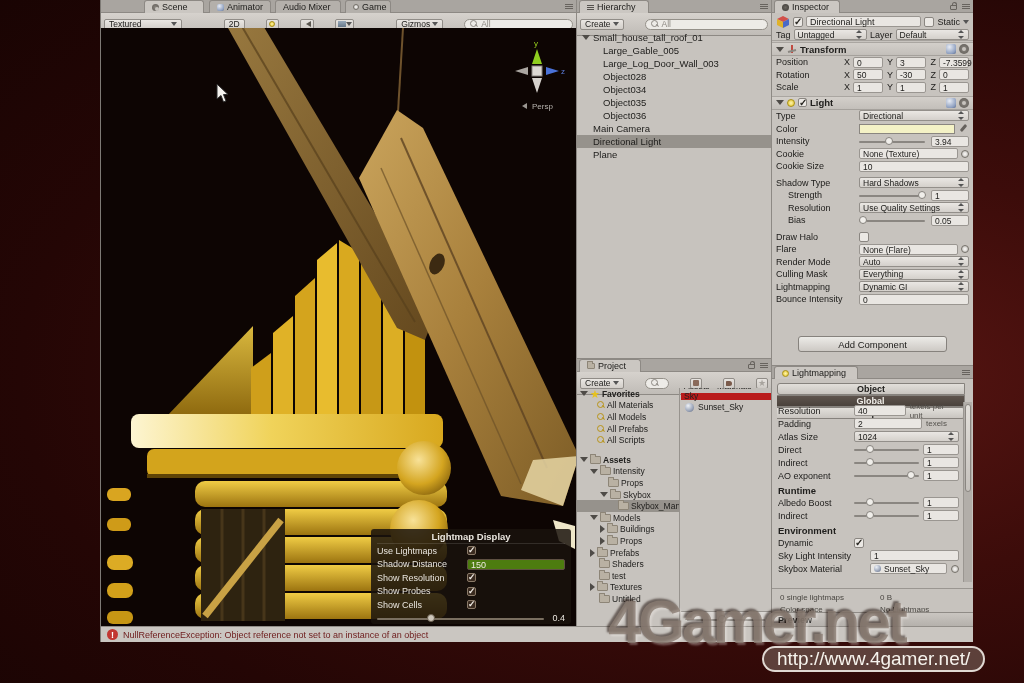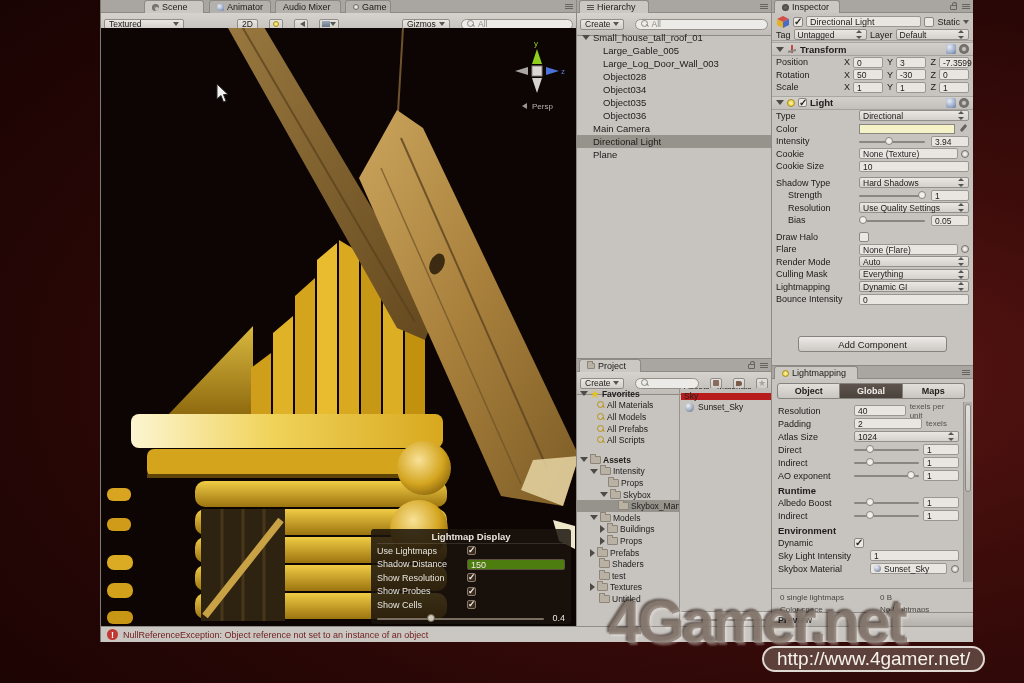--- a/index.html
+++ b/index.html
@@ -8,21 +8,21 @@
   *{box-sizing:border-box;}
   .editor{position:absolute;left:100px;top:0;width:872px;height:642px;background:#c7c3be;border:1px solid #7e7a75;border-top:none;color:#21201e;}
   .panel{position:absolute;background:#c7c3be;}
   
   .tabbar{position:absolute;top:0;left:0;right:0;height:13px;background:#a9a5a0;border-bottom:1px solid #8d8984;}
   .ptab{position:absolute;top:0;height:13px;background:#cbc7c2;border:1px solid #8d8984;border-bottom:none;border-radius:3px 3px 0 0;font-size:9px;padding:0 7px;display:flex;align-items:center;gap:3px;}
   .ptab.dim{background:#b4b0ab;}
   .pmenu{position:absolute;right:3px;top:4px;width:8px;height:1px;background:#67635e;box-shadow:0 2px #67635e,0 4px #67635e;}
   .plock{position:absolute;right:16px;top:5px;width:7px;height:5px;border:1px solid #67635e;border-radius:1px;}
   .plock::before{content:"";position:absolute;top:-4px;left:1px;width:3px;height:3px;border:1px solid #67635e;border-bottom:none;border-radius:3px 3px 0 0;}
-  .toolrow{position:absolute;left:0;right:0;height:23px;background:linear-gradient(#d6d2cd,#c0bcb7);border-bottom:1px solid #8d8984;display:flex;align-items:center;padding:0 3px;gap:11px;font-size:8.5px;}
+  .toolrow{position:absolute;left:0;right:0;height:23px;background:linear-gradient(#d6d2cd,#c0bcb7);border-bottom:1px solid #8d8984;display:flex;align-items:center;padding:0 3px;gap:21px;font-size:8.5px;}
   .btn{background:linear-gradient(#eae7e3,#d2cec9);border:1px solid #908c87;border-radius:2px;height:11px;display:flex;align-items:center;padding:0 4px;gap:2px;font-size:8.5px;}
   .dda{display:inline-block;width:7px;height:9px;position:relative;flex-shrink:0;}
   .dda::before{content:"";position:absolute;top:0;left:0;border-left:3px solid transparent;border-right:3px solid transparent;border-bottom:3px solid #555;}
   .dda::after{content:"";position:absolute;bottom:0;left:0;border-left:3px solid transparent;border-right:3px solid transparent;border-top:3px solid #555;}
   .caret{display:inline-block;width:0;height:0;border-left:3px solid transparent;border-right:3px solid transparent;border-top:4px solid #555;}
   .sfield{height:11px;border-radius:7px;background:#edebe7;border:1px solid #949089;display:flex;align-items:center;padding:0 5px;gap:3px;color:#8d8983;font-size:8.5px;}
   .mag{width:8px;height:8px;position:relative;flex-shrink:0;}
   .mag::before{content:"";position:absolute;top:0;left:0;width:5px;height:5px;border:1px solid #8d8983;border-radius:50%;}
   .mag::after{content:"";position:absolute;left:5px;top:5px;width:3px;height:1px;background:#8d8983;transform:rotate(45deg);}
   .mag.yellow::before{border-color:#b89418;}
@@ -79,21 +79,21 @@
   .docico{width:10px;height:10px;border-radius:2px;background:radial-gradient(circle at 35% 30%,#e8ecf4,#8fa0c0 70%,#5a6a8c);flex-shrink:0;}
   .gearico{width:10px;height:10px;border-radius:50%;background:radial-gradient(#8a8680,#5e5a55);position:relative;flex-shrink:0;}
   .gearico::after{content:"";position:absolute;left:3px;top:3px;width:4px;height:4px;border-radius:50%;background:#c7c3be;}
   .bulb{width:8px;height:8px;border-radius:50%;background:radial-gradient(#fdf4b0,#e3c21f);border:1px solid #a8901a;flex-shrink:0;}
   .swatch{flex:1;height:10px;background:#f4f2c6;border:1px solid #8a8680;}
   .eyed{width:11px;height:11px;position:relative;flex-shrink:0;}
   .eyed::before{content:"";position:absolute;left:4px;top:1px;width:3px;height:8px;background:#66625d;transform:rotate(40deg);border-radius:1px;}
   .addcomp{position:absolute;left:26px;right:26px;height:16px;background:linear-gradient(#ecebe7,#cdc9c4);border:1px solid #86827d;border-radius:3px;font-size:9.5px;display:flex;align-items:center;justify-content:center;}
   
   .lmap{left:670px;top:365px;width:202px;height:261px;border-left:1px solid #8d8984;border-top:1px solid #8d8984;}
-  .seg{position:absolute;left:5px;right:8px;top:17px;height:16px;display:flex;}
+  .seg{position:absolute;left:5px;right:8px;top:17px;height:16px;display:flex;flex-direction:column;}
   .seg div{flex:1;border:1px solid #86827d;border-left:none;background:linear-gradient(#e2dfda,#c9c5c0);font-size:9px;font-weight:bold;display:flex;align-items:center;justify-content:center;}
   .seg div:first-child{border-left:1px solid #86827d;border-radius:3px 0 0 3px;}
   .seg div:last-child{border-radius:0 3px 3px 0;}
   .seg div.on{background:linear-gradient(#5e544d,#4a423c);color:#f1eee9;}
   .mrow{display:flex;align-items:center;height:13px;padding:0 14px 0 6px;gap:4px;font-size:9px;}
   .mlabel{width:72px;flex-shrink:0;}
   .sechead{font-weight:bold;font-size:9.5px;padding:0 6px;height:14px;display:flex;align-items:flex-end;}
   .unit{font-size:8px;color:#55524d;}
   .vsb{position:absolute;right:1px;top:36px;bottom:44px;width:9px;background:#b2aea9;border-left:1px solid #9a9691;}
   .vsb b{position:absolute;left:1px;right:1px;top:2px;height:88px;background:linear-gradient(#e2dfda,#c6c2bd);border:1px solid #8a8681;border-radius:4px;}

